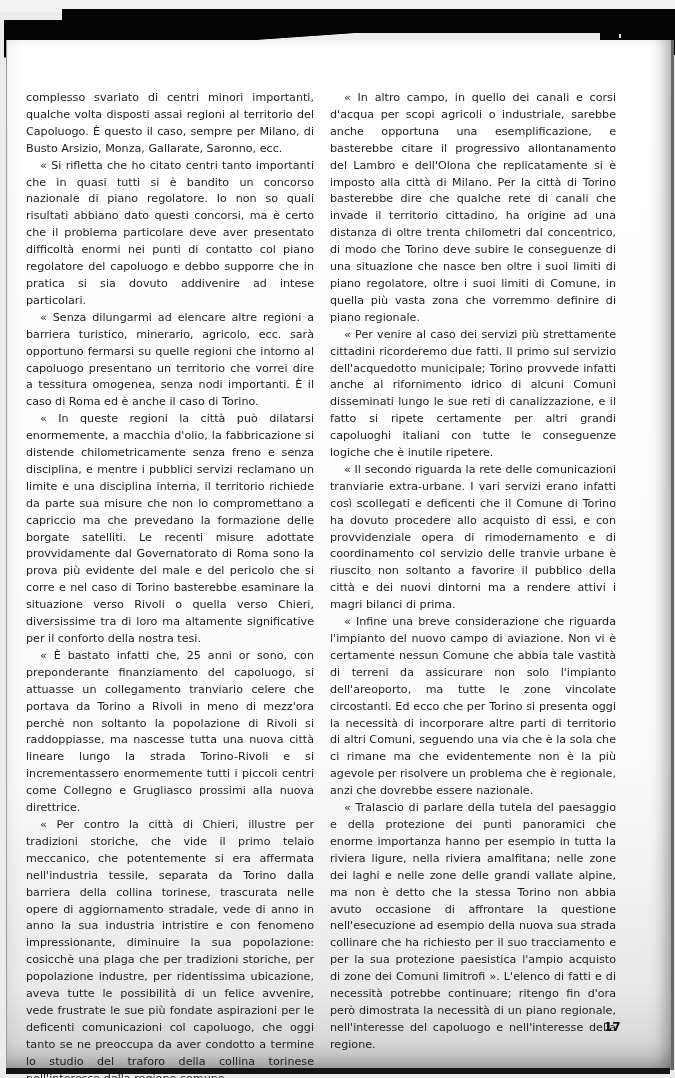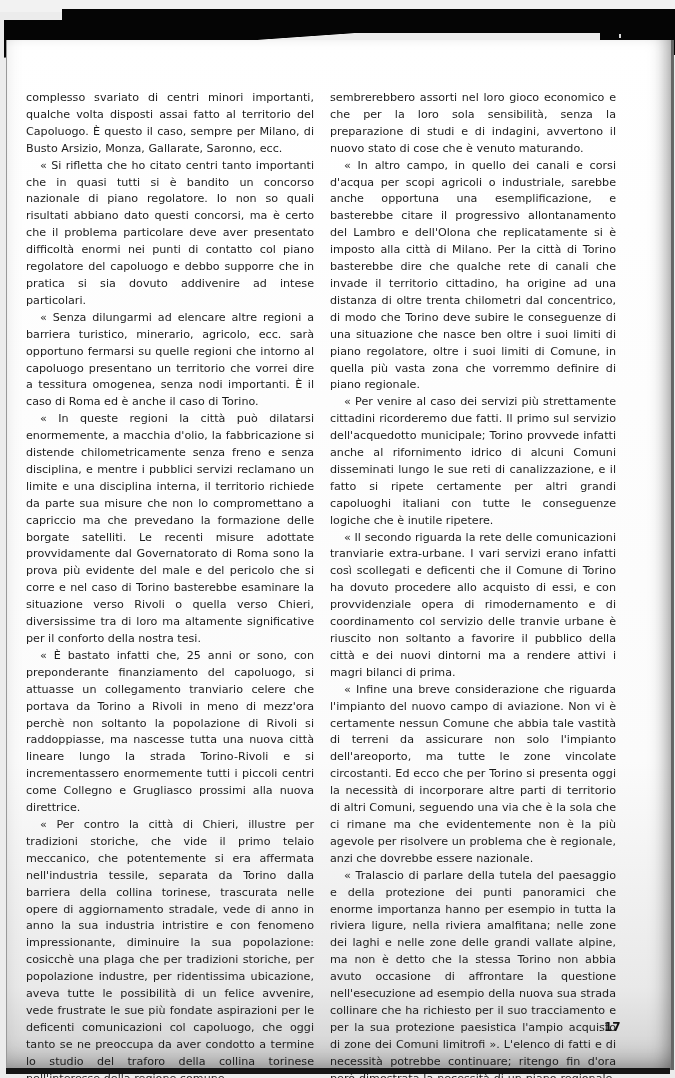--- a/index.html
+++ b/index.html
@@ -67,31 +67,30 @@
 <div class="top-bar"></div>
 <div class="top-bar-left"></div>
 <div class="top-wedge"></div>
 <div class="top-bar-right"></div>
 
 <div class="page"></div>
 <div class="speck"></div>
 <div class="bottom-bar"></div>
 
 <div class="column col-left">
-  <p class="first">complesso svariato di centri minori importanti, qualche volta disposti assai fatto al territorio del Capoluogo. È questo il caso, sempre per Milano, di Busto Arsizio, Monza, Gallarate, Saronno, ecc.</p>
+  <p class="first">complesso svariato di centri minori importanti, qualche volta disposti assai regioni al territorio del Capoluogo. È questo il caso, sempre per Milano, di Busto Arsizio, Monza, Gallarate, Saronno, ecc.</p>
   <p>« Si rifletta che ho citato centri tanto importanti che in quasi tutti si è bandito un concorso nazionale di piano regolatore. Io non so quali risultati abbiano dato questi concorsi, ma è certo che il problema particolare deve aver presentato difficoltà enormi nei punti di contatto col piano regolatore del capoluogo e debbo supporre che in pratica si sia dovuto addivenire ad intese particolari.</p>
   <p>« Senza dilungarmi ad elencare altre regioni a barriera turistico, minerario, agricolo, ecc. sarà opportuno fermarsi su quelle regioni che intorno al capoluogo presentano un territorio che vorrei dire a tessitura omogenea, senza nodi importanti. È il caso di Roma ed è anche il caso di Torino.</p>
   <p>« In queste regioni la città può dilatarsi enormemente, a macchia d'olio, la fabbricazione si distende chilometricamente senza freno e senza disciplina, e mentre i pubblici servizi reclamano un limite e una disciplina interna, il territorio richiede da parte sua misure che non lo compromettano a capriccio ma che prevedano la formazione delle borgate satelliti. Le recenti misure adottate provvidamente dal Governatorato di Roma sono la prova più evidente del male e del pericolo che si corre e nel caso di Torino basterebbe esaminare la situazione verso Rivoli o quella verso Chieri, diversissime tra di loro ma altamente significative per il conforto della nostra tesi.</p>
   <p>« È bastato infatti che, 25 anni or sono, con preponderante finanziamento del capoluogo, si attuasse un collegamento tranviario celere che portava da Torino a Rivoli in meno di mezz'ora perchè non soltanto la popolazione di Rivoli si raddoppiasse, ma nascesse tutta una nuova città lineare lungo la strada Torino-Rivoli e si incrementassero enormemente tutti i piccoli centri come Collegno e Grugliasco prossimi alla nuova direttrice.</p>
   <p>« Per contro la città di Chieri, illustre per tradizioni storiche, che vide il primo telaio meccanico, che potentemente si era affermata nell'industria tessile, separata da Torino dalla barriera della collina torinese, trascurata nelle opere di aggiornamento stradale, vede di anno in anno la sua industria intristire e con fenomeno impressionante, diminuire la sua popolazione: cosicchè una plaga che per tradizioni storiche, per popolazione industre, per ridentissima ubicazione, aveva tutte le possibilità di un felice avvenire, vede frustrate le sue più fondate aspirazioni per le deficenti comunicazioni col capoluogo, che oggi tanto se ne preoccupa da aver condotto a termine lo studio del traforo della collina torinese nell'interesse della regione comune.</p>
 
 </div>
 
 <div class="column col-right">
-  <p class="first">sembrerebbero assorti nel loro gioco economico e che per la loro sola sensibilità, senza la preparazione di studi e di indagini, avvertono il nuovo stato di cose che è venuto maturando.</p>
   <p>« In altro campo, in quello dei canali e corsi d'acqua per scopi agricoli o industriale, sarebbe anche opportuna una esemplificazione, e basterebbe citare il progressivo allontanamento del Lambro e dell'Olona che replicatamente si è imposto alla città di Milano. Per la città di Torino basterebbe dire che qualche rete di canali che invade il territorio cittadino, ha origine ad una distanza di oltre trenta chilometri dal concentrico, di modo che Torino deve subire le conseguenze di una situazione che nasce ben oltre i suoi limiti di piano regolatore, oltre i suoi limiti di Comune, in quella più vasta zona che vorremmo definire di piano regionale.</p>
   <p>« Per venire al caso dei servizi più strettamente cittadini ricorderemo due fatti. Il primo sul servizio dell'acquedotto municipale; Torino provvede infatti anche al rifornimento idrico di alcuni Comuni disseminati lungo le sue reti di canalizzazione, e il fatto si ripete certamente per altri grandi capoluoghi italiani con tutte le conseguenze logiche che è inutile ripetere.</p>
   <p>« Il secondo riguarda la rete delle comunicazioni tranviarie extra-urbane. I vari servizi erano infatti così scollegati e deficenti che il Comune di Torino ha dovuto procedere allo acquisto di essi, e con provvidenziale opera di rimodernamento e di coordinamento col servizio delle tranvie urbane è riuscito non soltanto a favorire il pubblico della città e dei nuovi dintorni ma a rendere attivi i magri bilanci di prima.</p>
   <p>« Infine una breve considerazione che riguarda l'impianto del nuovo campo di aviazione. Non vi è certamente nessun Comune che abbia tale vastità di terreni da assicurare non solo l'impianto dell'areoporto, ma tutte le zone vincolate circostanti. Ed ecco che per Torino si presenta oggi la necessità di incorporare altre parti di territorio di altri Comuni, seguendo una via che è la sola che ci rimane ma che evidentemente non è la più agevole per risolvere un problema che è regionale, anzi che dovrebbe essere nazionale.</p>
   <p>« Tralascio di parlare della tutela del paesaggio e della protezione dei punti panoramici che enorme importanza hanno per esempio in tutta la riviera ligure, nella riviera amalfitana; nelle zone dei laghi e nelle zone delle grandi vallate alpine, ma non è detto che la stessa Torino non abbia avuto occasione di affrontare la questione nell'esecuzione ad esempio della nuova sua strada collinare che ha richiesto per il suo tracciamento e per la sua protezione paesistica l'ampio acquisto di zone dei Comuni limitrofi ». L'elenco di fatti e di necessità potrebbe continuare; ritengo fin d'ora però dimostrata la necessità di un piano regionale, nell'interesse del capoluogo e nell'interesse della regione.</p>
 
 </div>
 
 <div class="page-number">17</div>
 

